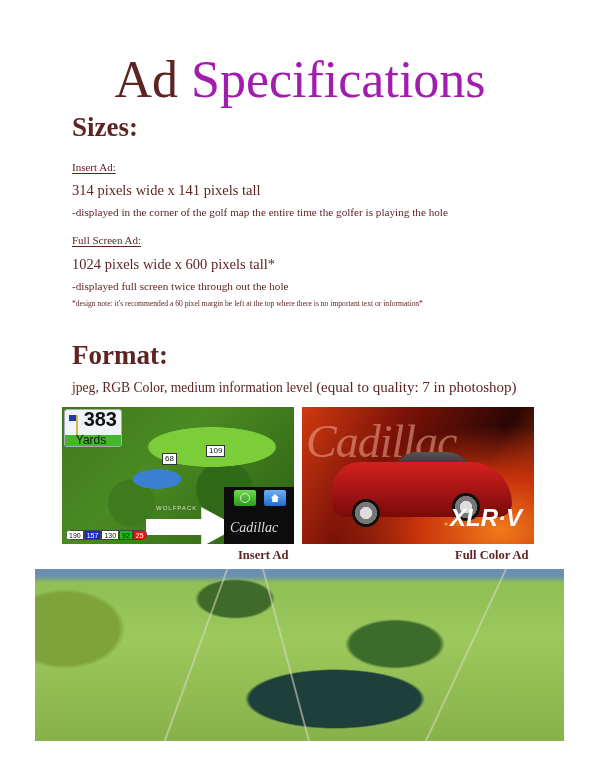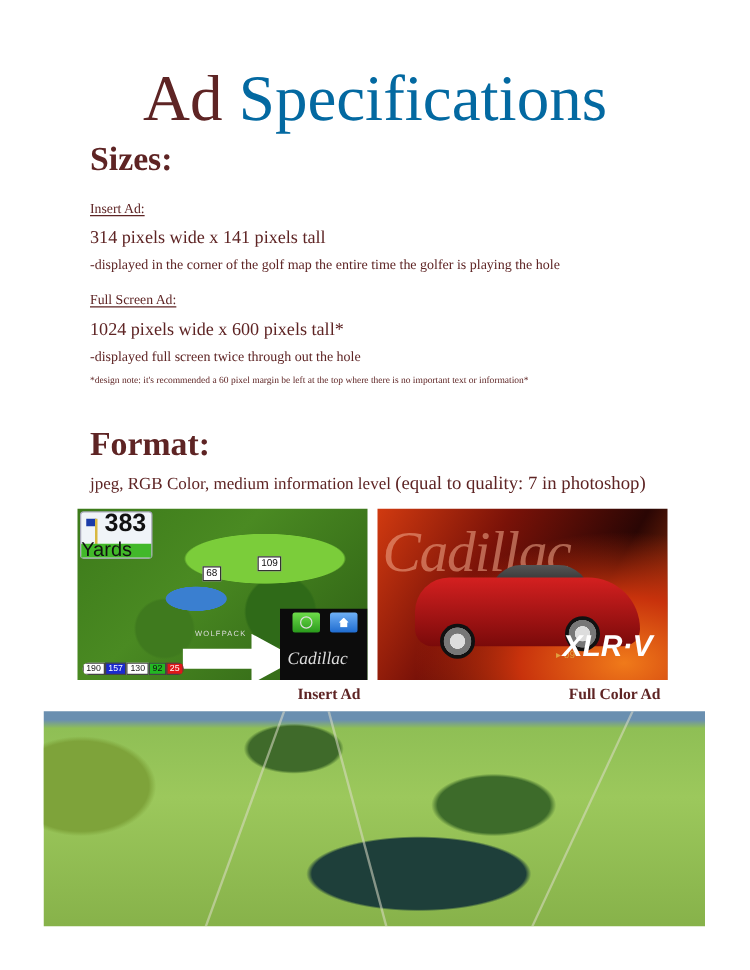--- a/index.html
+++ b/index.html
@@ -3,21 +3,21 @@
 <meta charset="utf-8">
 <style>
   html, body { margin: 0; padding: 0; }
   body {
     width: 600px; height: 776px; background: #ffffff; position: relative; overflow: hidden;
     font-family: "Liberation Serif", "DejaVu Serif", serif; color: #5e2424;
   }
   .abs { position: absolute; }
   .title { left: 0; width: 600px; top: 52px; text-align: center; font-size: 52px; line-height: 56px; white-space: nowrap; }
   .title .w1 { color: #5e2424; }
-  .title .w2 { color: #0369a1; }
+  .title .w2 { color: #a21caf; }
   .h2 { left: 72px; font-size: 27px; font-weight: bold; color: #5e2424; line-height: 30px; }
   .sub { left: 72px; font-size: 11px; text-decoration: underline; text-underline-offset: 2px; line-height: 20px; }
   .line { left: 72px; font-size: 14.5px; line-height: 18px; white-space: nowrap; }
   .small { left: 72px; font-size: 11.2px; line-height: 14px; white-space: nowrap; }
   .tiny { left: 72px; font-size: 7.6px; line-height: 10px; white-space: nowrap; }
   .fmt { left: 72px; font-size: 13.6px; line-height: 18px; white-space: nowrap; }
   .fmt .paren { font-size: 15px; }
   .caption { font-size: 12.5px; font-weight: bold; line-height: 14px; color: #5e2424; white-space: nowrap; }
 
   
@@ -26,21 +26,21 @@
       radial-gradient(ellipse 40px 16px at 95px 72px, #3a7fd0 60%, transparent 62%),
       radial-gradient(ellipse 90px 28px at 150px 40px, #7bcd3a 70%, transparent 72%),
       radial-gradient(circle at 30% 70%, #3f7a1e 0 12%, transparent 13%),
       radial-gradient(circle at 70% 60%, #2f6a18 0 15%, transparent 16%),
       linear-gradient(135deg, #3c7a1a 0%, #4a8a22 40%, #2d5f14 100%);
   }
   .yards { left: 2px; top: 2px; width: 56px; height: 36px; background: #f0f4f8; border: 1px solid #aab; border-radius: 3px; }
   .yards .flag { position: absolute; left: 4px; top: 5px; width: 8px; height: 6px; background: #1b3ca8; }
   .yards .pole { position: absolute; left: 11px; top: 5px; width: 1.5px; height: 22px; background: #d8b840; }
   .yards .num { position: absolute; right: 4px; top: -2px; font-family: "Liberation Sans", sans-serif; font-weight: bold; font-size: 20px; color: #111; }
-  .yards .unit { position: absolute; left: 0; right: 0; bottom: 0; height: 11px; background: #42b82a; font-family: "Liberation Sans", sans-serif; font-size: 16px; text-align: left; padding-right: 4px; color: #111; line-height: 11px; }
+  .yards .unit { position: absolute; left: 0; right: 0; bottom: 0; height: 11px; background: #42b82a; font-family: "Liberation Sans", sans-serif; font-size: 12px; text-align: center; padding-right: 4px; color: #111; line-height: 11px; }
   .marker { background: #fff; border: 1px solid #333; font-family: "Liberation Sans", sans-serif; font-size: 8px; padding: 0 2px; line-height: 10px; color: #111; }
   .sponsor { left: 162px; top: 80px; width: 70px; height: 57px; background: #0c0c0c; }
   .btn-icon { position: absolute; top: 3px; width: 22px; height: 16px; border-radius: 2px; }
   .btn-green { left: 10px; background: linear-gradient(#6edc4a, #2a9a1c); }
   .btn-blue { left: 40px; background: linear-gradient(#6fb0f5, #1f6cd0); }
   .btn-blue::after { content: ""; position: absolute; left: 7px; top: 4px; width: 8px; height: 8px; background: #fff; clip-path: polygon(50% 0, 100% 50%, 85% 50%, 85% 100%, 15% 100%, 15% 50%, 0 50%); }
   .btn-green::after { content: ""; position: absolute; left: 6px; top: 3px; width: 8px; height: 8px; border: 1.5px solid #ddd; border-radius: 50%; }
   .sponsor-logo { position: absolute; left: 6px; bottom: 8px; font-family: "Liberation Serif", serif; font-style: italic; font-size: 14px; color: #ddd; }
   .arrow { left: 84px; top: 100px; width: 92px; height: 40px; background: #fff; clip-path: polygon(0 30%, 60% 30%, 60% 0, 100% 50%, 60% 100%, 60% 70%, 0 70%); }
   .dist-bar { left: 4px; top: 123px; height: 10px; display: flex; font-family: "Liberation Sans", sans-serif; font-size: 7px; line-height: 10px; border-radius: 5px; overflow: hidden; }

